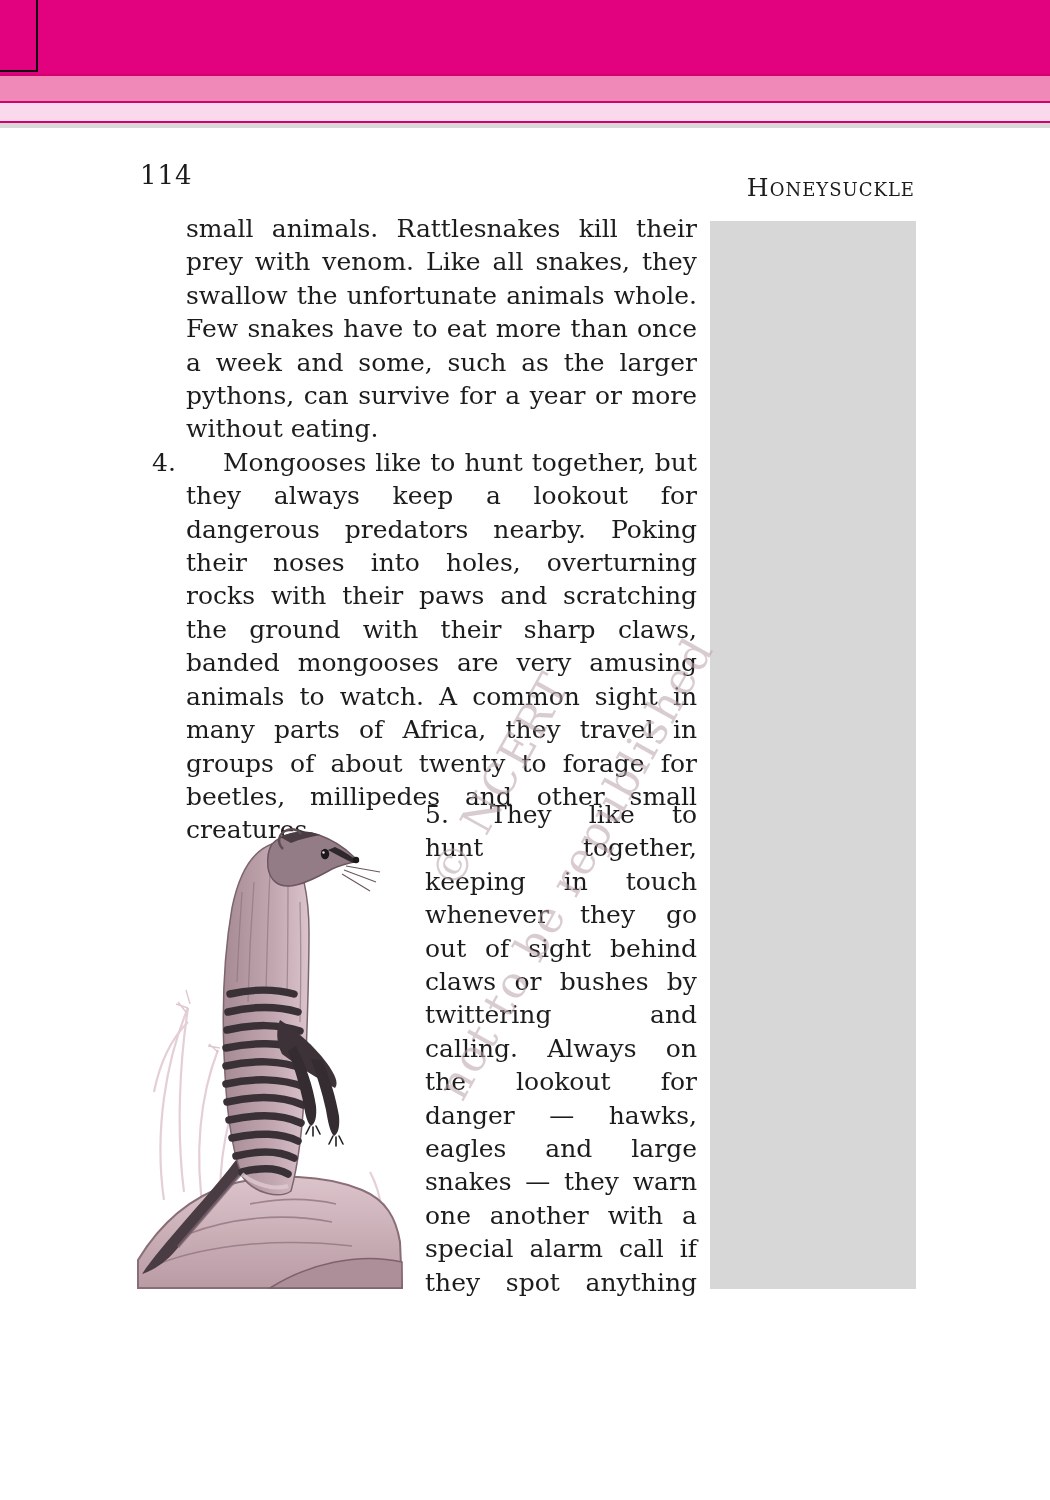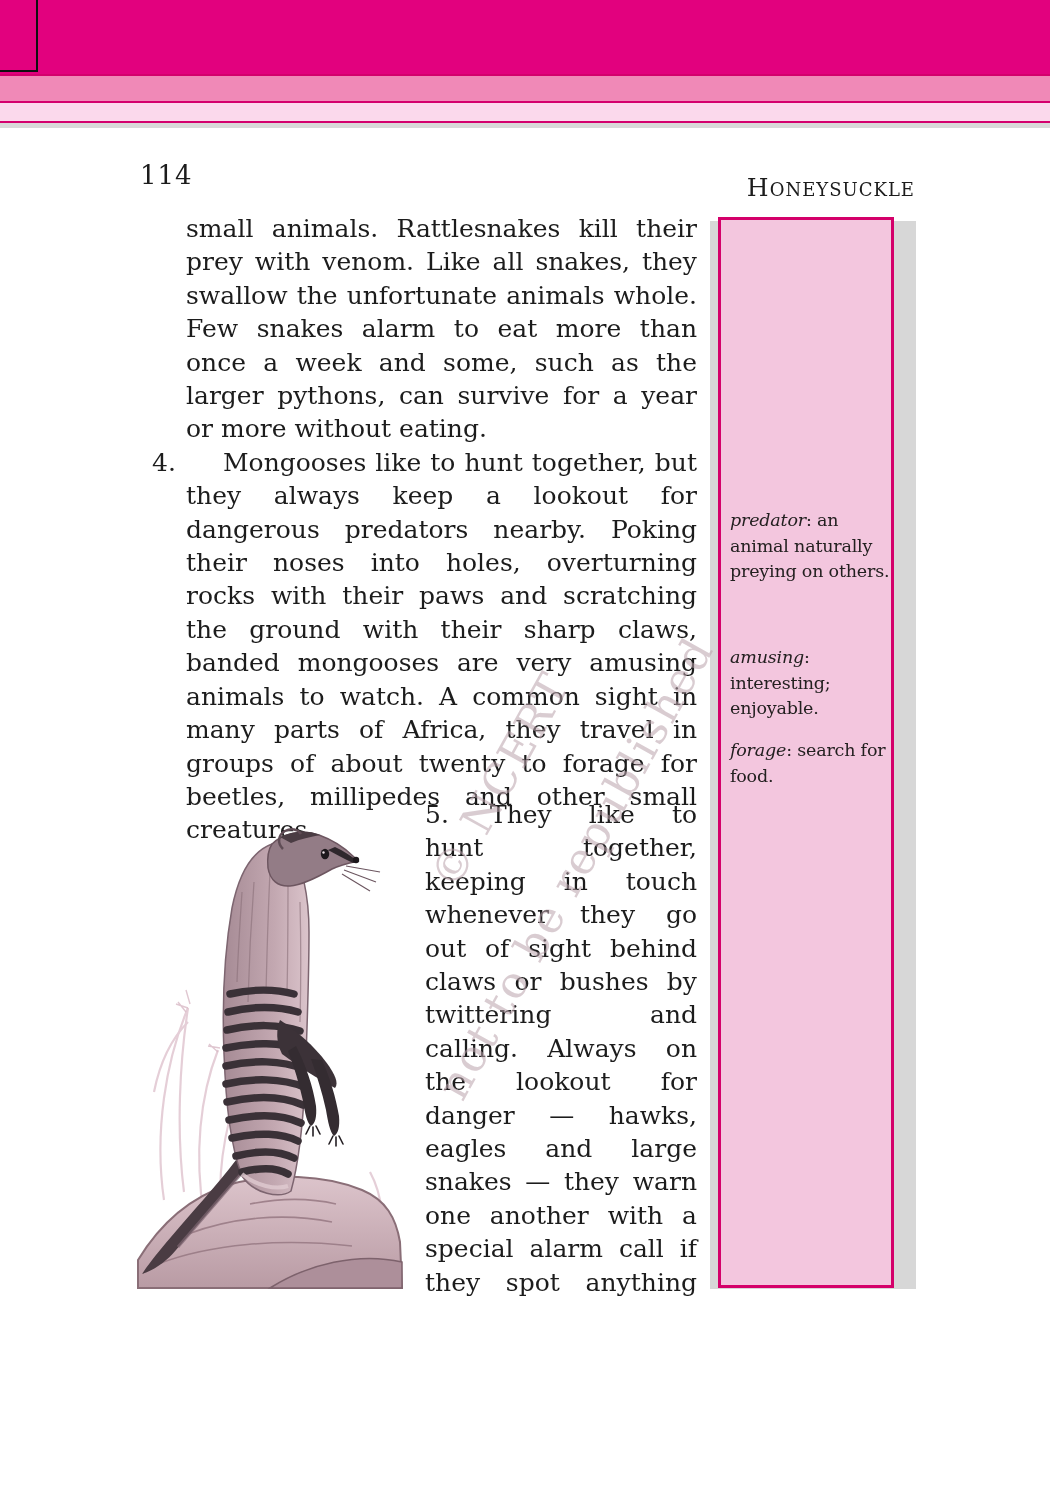--- a/index.html
+++ b/index.html
@@ -57,38 +57,33 @@
   <div class="bar-dark"></div>
   <div class="bar-med"></div>
   <div class="bar-light"></div>
   <div class="bar-shadow"></div>
   <div class="regmark-top"></div>
 
   <div class="pagenum">114</div>
   <div class="bookname">Honeysuckle</div>
 
   <div class="maincol">
-    <div class="para">small animals. Rattlesnakes kill their prey with venom. Like all snakes, they swallow the unfortunate animals whole. Few snakes alarm to eat more than once a week and some, such as the larger pythons, can survive for a year or more without eating.</div>
+    <div class="para">small animals. Rattlesnakes kill their prey with venom. Like all snakes, they swallow the unfortunate animals whole. Few snakes have to eat more than once a week and some, such as the larger pythons, can survive for a year or more without eating.</div>
     <div class="para numbered">
       <span class="pnum">4.</span>
       <div class="indent-first">Mongooses like to hunt together, but they always keep a lookout for dangerous predators nearby. Poking their noses into holes, overturning rocks with their paws and scratching the ground with their sharp claws, banded mongooses are very amusing animals to watch. A common sight in many parts of Africa, they travel in groups of about twenty to forage for beetles, millipedes and other small creatures.</div>
     </div>
   </div>
 
   <div class="para5">
     <span class="pnum5">5.</span>
     <div class="ptext5">They like to hunt together, keeping in touch whenever they go out of sight behind claws or bushes by twittering and calling. Always on the lookout for danger — hawks, eagles and large snakes — they warn one another with a special alarm call if they spot anything suspicious.</div>
   </div>
 
   <div class="side-shadow"></div>
-  <div class="sidebox">
-    <div class="gloss g0"><span class="term">predator</span><span>: an animal naturally preying on others.</span></div>
-    <div class="gloss g1"><span class="term">amusing</span><span>: interesting; enjoyable.</span></div>
-    <div class="gloss g2"><span class="term">forage</span><span>: search for food.</span></div>
-  </div>
 
   <div class="illo">
     <svg width="282" height="500" viewBox="0 0 282 500" xmlns="http://www.w3.org/2000/svg">
       <defs>
         <linearGradient id="rockGrad" x1="0" y1="0" x2="0" y2="1">
           <stop offset="0" stop-color="#dcc4cb"></stop>
           <stop offset="1" stop-color="#b99ba4"></stop>
         </linearGradient>
         <linearGradient id="bodyGrad" x1="0" y1="0" x2="1" y2="0">
           <stop offset="0" stop-color="#a68b95"></stop>

